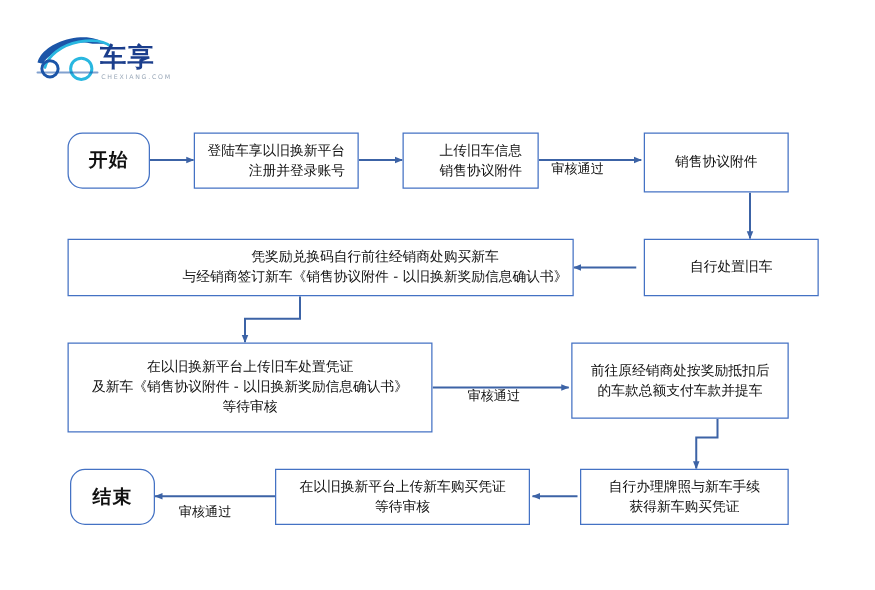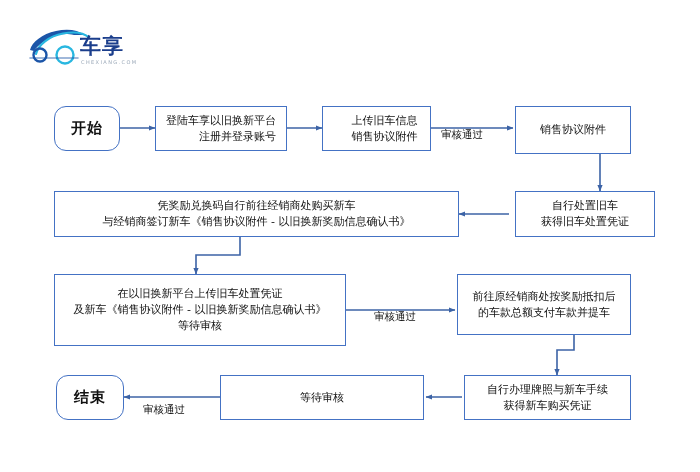--- a/index.html
+++ b/index.html
@@ -178,25 +178,24 @@
 
     <div class="node" style="left:515px; top:18px; width:116px; height:48px;">
       <div class="lines">
         <span>销售协议附件</span>
       </div>
     </div>
 
     <div class="node" style="left:515px; top:103px; width:140px; height:46px;">
       <div class="lines">
         <span>自行处置旧车</span>
-        <span>获得旧车处置凭证</span>
-      </div>
-    </div>
-
-    <div class="node" style="left:54px; top:103px; width:405px; height:46px;">
+      </div>
+    </div>
+
+    <div class="node" style="left:54px; top:103px; width:405px; height:46px;justify-content:flex-end;">
       <div class="lines">
         <span>凭奖励兑换码自行前往经销商处购买新车</span>
         <span>与经销商签订新车《销售协议附件 - 以旧换新奖励信息确认书》</span>
       </div>
     </div>
 
     <div class="node" style="left:54px; top:186px; width:292px; height:72px;">
       <div class="lines">
         <span>在以旧换新平台上传旧车处置凭证</span>
         <span>及新车《销售协议附件 - 以旧换新奖励信息确认书》</span>
@@ -213,20 +212,21 @@
 
     <div class="node" style="left:457px; top:186px; width:174px; height:61px;">
       <div class="lines">
         <span>前往原经销商处按奖励抵扣后</span>
         <span>的车款总额支付车款并提车</span>
       </div>
     </div>
 
     <div class="node" style="left:220px; top:287px; width:204px; height:45px;">
       <div class="lines">
+        <span>在以旧换新平台上传新车购买凭证</span>
         <span>等待审核</span>
       </div>
     </div>
 
     <div class="node terminal" style="left:56px; top:287px; width:68px; height:45px;">
       <div class="lines">
         <span>结束</span>
       </div>
     </div>
 

